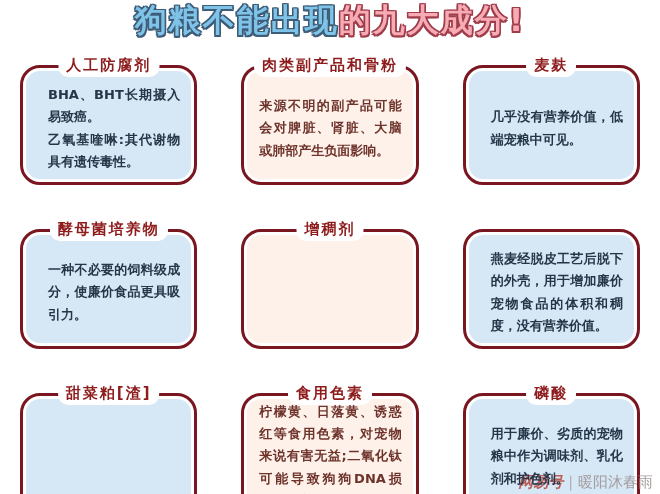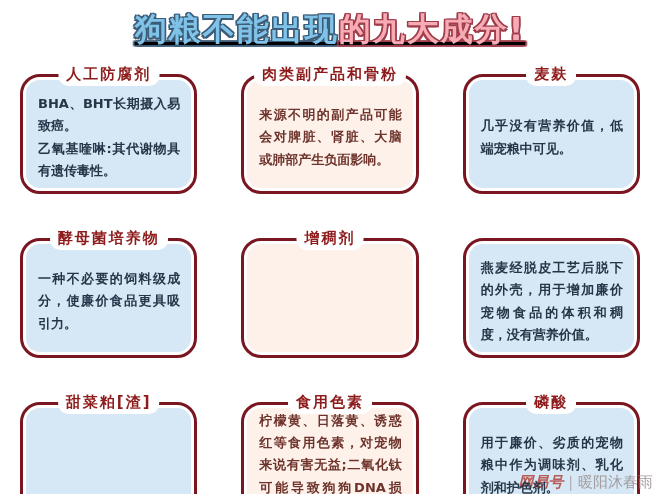--- a/index.html
+++ b/index.html
@@ -4,24 +4,23 @@
 <style>
   html,body{margin:0;padding:0;}
   body{
     width:660px;height:494px;overflow:hidden;background:#ffffff;
     font-family:"DejaVu Sans","Liberation Sans",sans-serif;
   }
   .page{position:relative;width:660px;height:494px;background:#ffffff;}
 
   
   .main-title{
-    margin:0;padding-top:9px;text-align:center;
+    margin:0;padding-top:0;text-align:center;
     font-size:32px;font-weight:bold;letter-spacing:2px;line-height:1.25;
     white-space:nowrap;
-    text-decoration:underline;
   }
   .t-blue{
     color:var(--title-blue-fill);
     text-shadow:-1.5px -1.5px 0 var(--title-blue-outline),1.5px -1.5px 0 var(--title-blue-outline),
                 -1.5px 1.5px 0 var(--title-blue-outline),1.5px 1.5px 0 var(--title-blue-outline),
                 -1.5px 0 0 var(--title-blue-outline),1.5px 0 0 var(--title-blue-outline),
                 0 -1.5px 0 var(--title-blue-outline),0 1.5px 0 var(--title-blue-outline);
   }
   .t-pink{
     color:var(--title-pink-fill);
@@ -50,21 +49,21 @@
     font-size:15px;font-weight:bold;letter-spacing:2px;white-space:nowrap;
     color:var(--card-title-text);
   }
   .body{
     position:absolute;inset:3px;z-index:1;box-sizing:border-box;
     display:flex;align-items:center;
     padding:14px 11px 7px 12px;
     font-size:13px;font-weight:bold;line-height:1.72;
     white-space:pre-line;text-align:justify;
   }
-  .card.blue  .body{color:var(--text-blue-card);}
+  .card.blue  .body{color:var(--text-blue-card);margin-left:10px;}
   .card.peach .body{color:var(--text-peach-card);}
 
   
   .watermark{
     position:absolute;right:7px;bottom:2px;font-size:15px;line-height:1.3;
     opacity:.85;white-space:nowrap;
   }
   .wm-brand{color:var(--watermark-red);font-weight:bold;font-style:italic;}
   .wm-divider{color:var(--watermark-gray);}
   .wm-author{color:var(--watermark-gray);}

